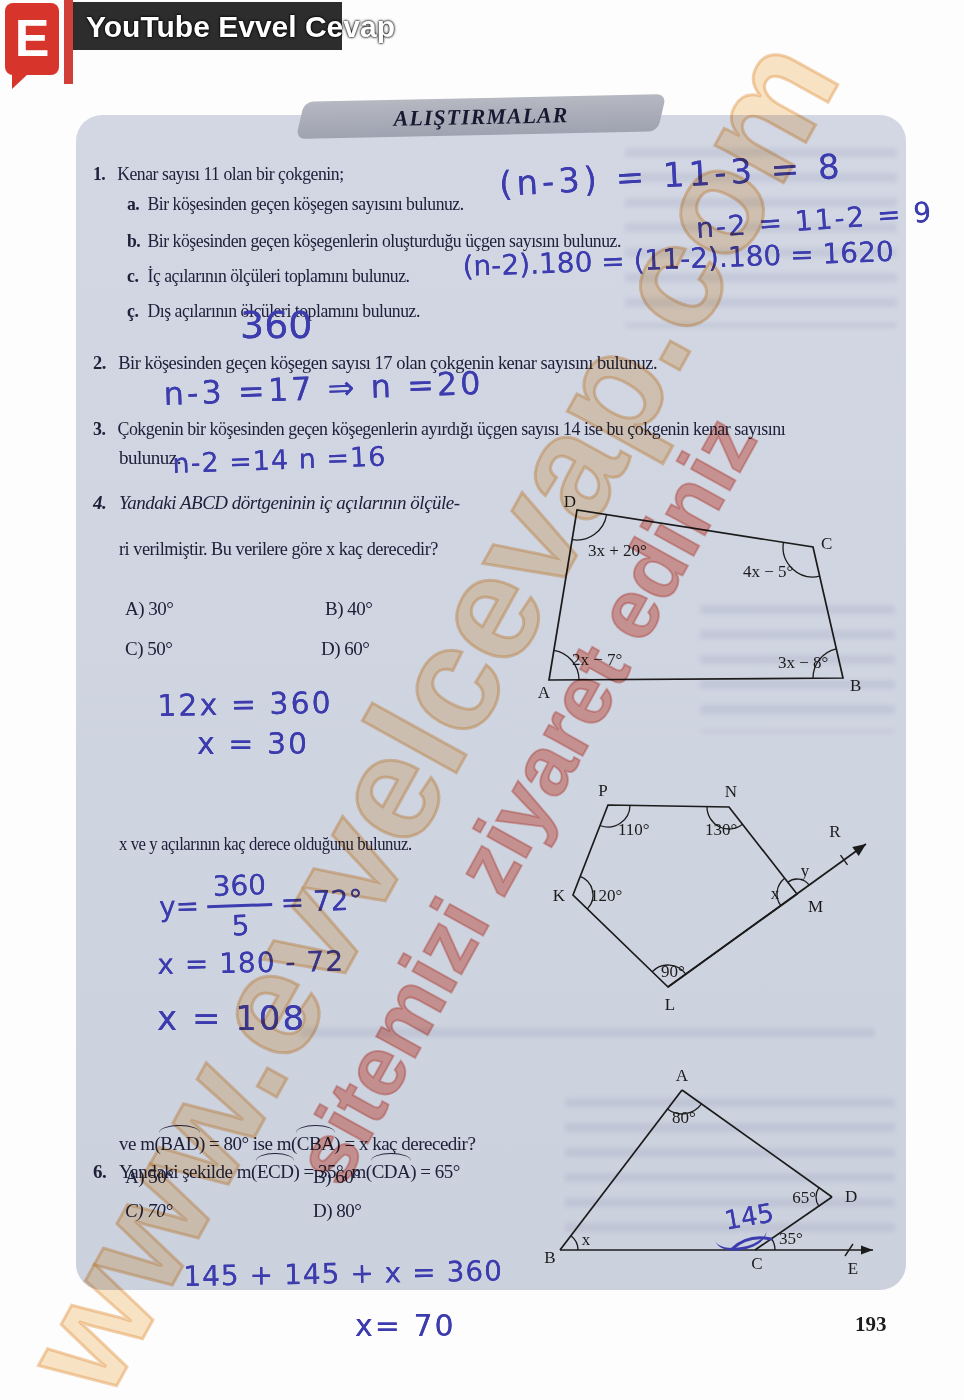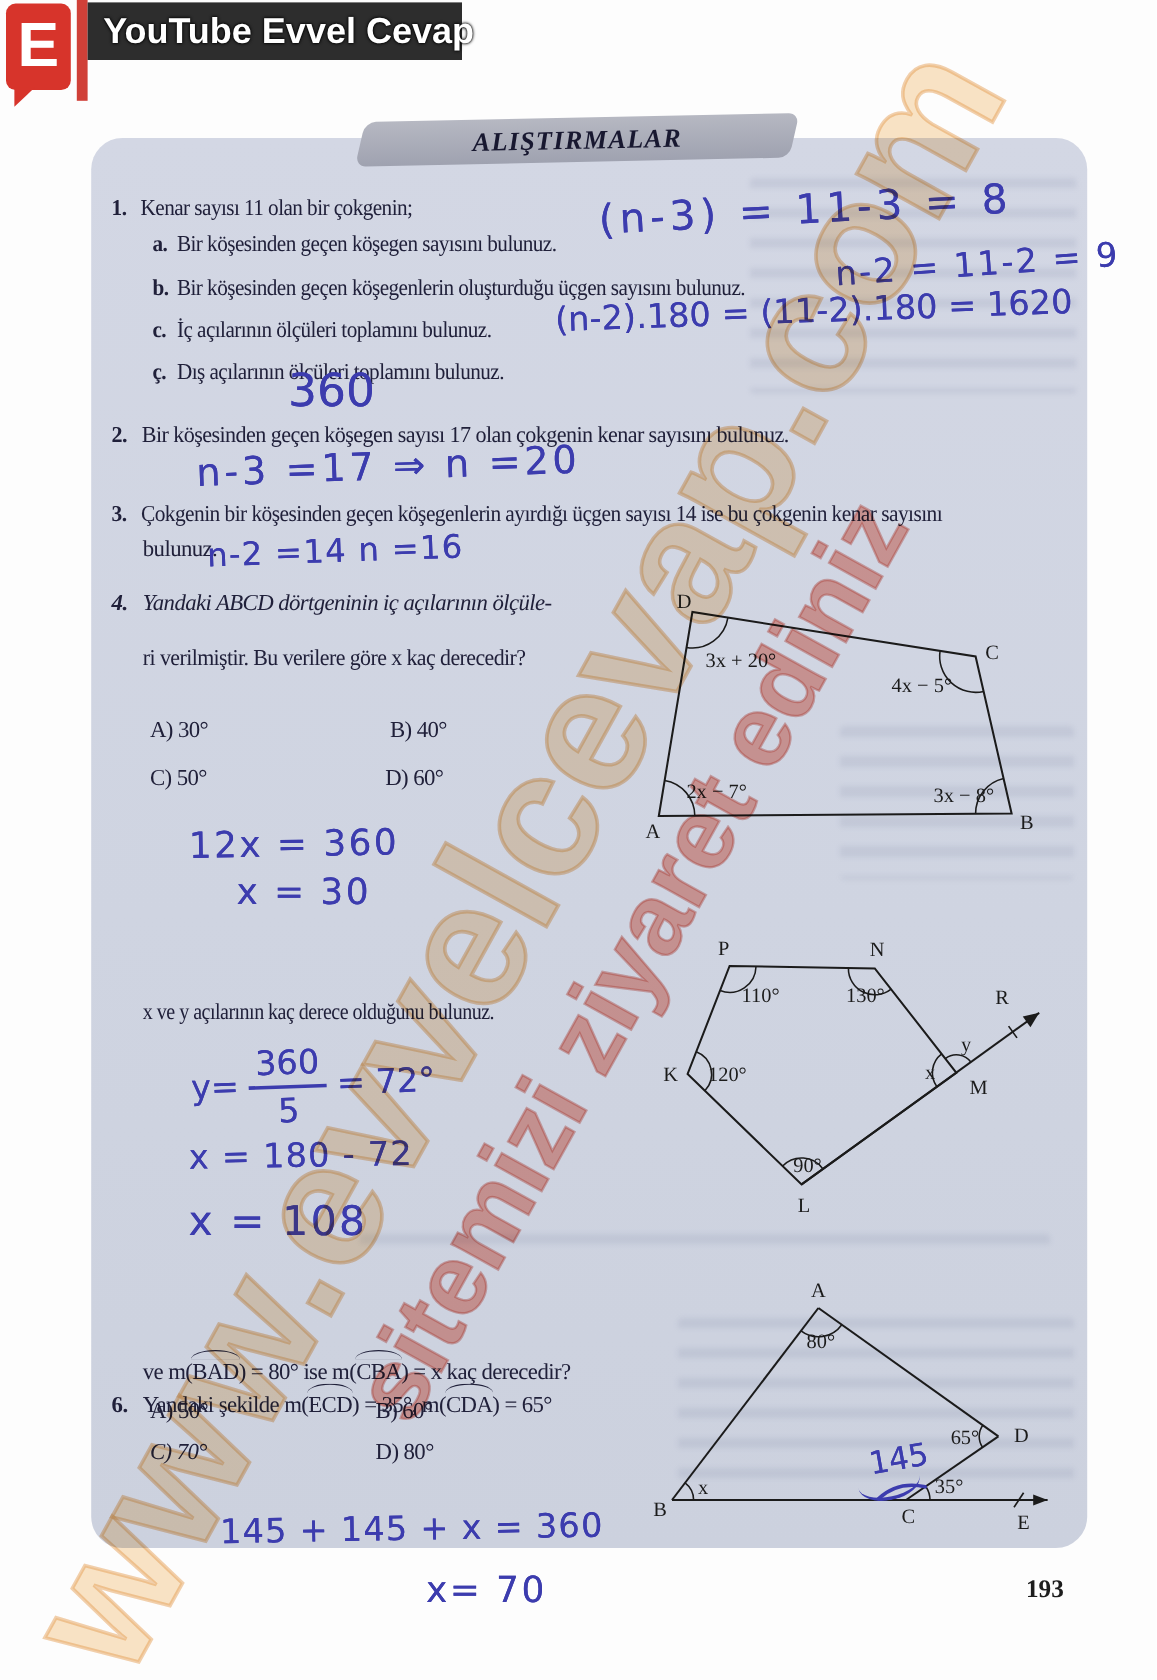--- a/index.html
+++ b/index.html
@@ -5,21 +5,21 @@
   html,body{margin:0;padding:0;background:#ffffff;}
   #screen{position:relative;width:964px;height:1400px;overflow:hidden;background:#fdfdfd;
           font-family:"Liberation Serif",serif;}
   
   .logo-box{position:absolute;left:5px;top:3px;width:54px;height:72px;background:#d7342b;border-radius:8px;z-index:70;}
   .logo-box span{display:block;text-align:center;line-height:70px;font-family:"Liberation Sans",sans-serif;
                  font-weight:bold;font-size:52px;color:#ffffff;}
   .logo-tail{position:absolute;left:12px;top:73px;width:0;height:0;border-top:16px solid #d7342b;
              border-right:17px solid transparent;z-index:70;}
   .red-stripe{position:absolute;left:64px;top:0;width:9px;height:84px;background:#d04038;z-index:70;}
-  .title-bar{position:absolute;left:73px;top:2px;width:312px;height:48px;background:#2d2d2d;z-index:70;}
+  .title-bar{position:absolute;left:73px;top:2px;width:269px;height:48px;background:#2d2d2d;z-index:70;}
   .title-bar span{display:block;padding-left:13px;line-height:49px;font-family:"Liberation Sans",sans-serif;
                   font-weight:bold;font-size:30px;color:#ffffff;text-shadow:0 0 3px #000,0 0 2px #000;white-space:nowrap;}
   .site-bar{position:absolute;left:73px;top:50px;width:222px;height:36px;background:#414141;z-index:70;}
   .site-bar span{display:block;padding-left:13px;line-height:36px;font-family:"Liberation Sans",sans-serif;
                  font-weight:bold;font-size:23px;color:#ffffff;text-shadow:0 0 2px #000;}
   
   .page{position:absolute;left:76px;top:115px;width:830px;height:1175px;border-radius:26px;
         background:linear-gradient(180deg,#d3d7e4 0%,#cfd4e1 55%,#ccd1de 100%);z-index:1;}
   .alis-bar{position:absolute;left:300px;top:98px;width:362px;height:37px;z-index:12;
             background:linear-gradient(180deg,#b6b8c2,#9fa2b0);border-radius:9px;

